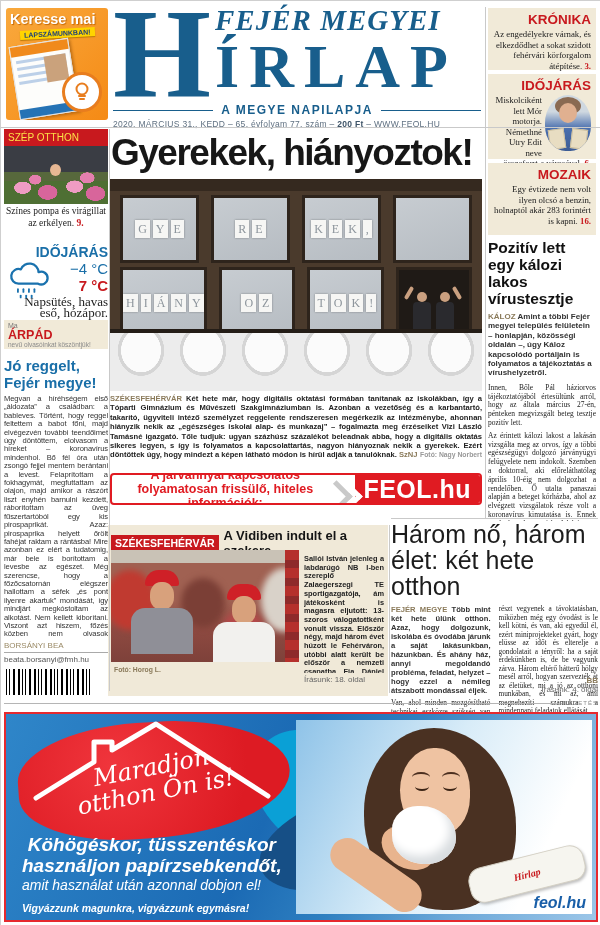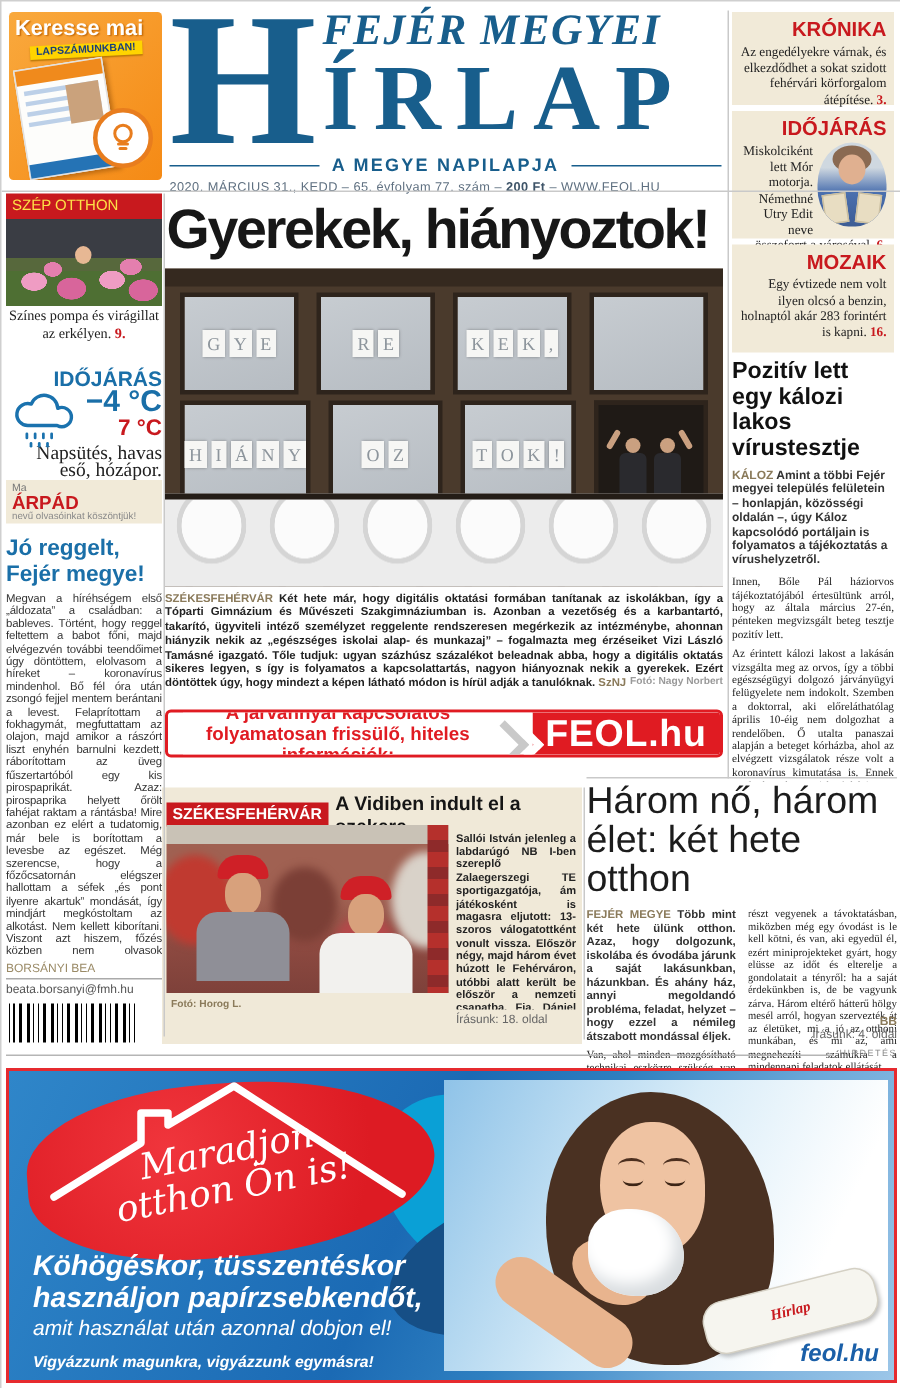--- a/index.html
+++ b/index.html
@@ -70,21 +70,21 @@
         radial-gradient(14px 10px at 68% 70%,#ef9cc3 0 60%,transparent 62%),
         radial-gradient(16px 12px at 88% 82%,#d8659b 0 60%,transparent 62%),
         radial-gradient(10px 8px at 30% 58%,#e47fae 0 60%,transparent 62%),
         radial-gradient(12px 9px at 80% 55%,#e47fae 0 60%,transparent 62%),
         linear-gradient(180deg,#3a3d44 0 45%,#57683c 45% 60%,#4e6f33 60% 100%);}
   .szep-face{position:absolute;left:46px;top:18px;width:11px;height:12px;border-radius:50%;background:#e7b894;}
   .szep-cap{left:3px;top:205px;width:104px;font-family:"Liberation Serif",serif;font-size:9.5px;line-height:11.5px;
             text-align:center;color:#222;}
   .weather{left:3px;top:243px;width:104px;text-align:right;}
   .weather .wt{color:#1a6fa8;font-weight:bold;font-size:14px;}
-  .weather .lo{color:#1a6fa8;font-weight:bold;font-size:20px;line-height:17px;text-align:right;}
+  .weather .lo{color:#1a6fa8;font-weight:normal;font-size:15px;line-height:17px;text-align:right;}
   .weather .hi{color:#c8191e;font-weight:bold;font-size:15px;line-height:17px;}
   .weather .wx{font-family:"Liberation Serif",serif;font-size:13px;line-height:11px;color:#222;margin-top:2px;}
   .wicon{position:absolute;left:2px;top:14px;}
   .nameday{left:3px;top:319px;width:104px;height:29px;background:#f1ead8;padding:2px 4px;box-sizing:border-box;}
   .nameday .ma{font-size:7px;color:#777;}
   .nameday .nm{font-size:12.5px;font-weight:bold;color:#c8191e;line-height:12px;}
   .nameday .tx{font-size:6.5px;color:#8a8a8a;}
   .greet-title{left:3px;top:357px;width:104px;color:#1a6fa8;font-weight:bold;font-size:15px;line-height:16.5px;}
   .greet-body{left:3px;top:394px;width:104px;height:244px;font-size:7.6px;line-height:8.4px;color:#333;
               text-align:justify;overflow:hidden;letter-spacing:-.1px;}
@@ -172,21 +172,21 @@
             box-shadow:inset -6px -8px 10px #d9dde0;}
   .w-hand{position:absolute;left:84px;top:108px;width:56px;height:40px;background:#e8b48e;border-radius:50%;transform:rotate(28deg);}
   .w-arm{position:absolute;left:28px;top:138px;width:104px;height:34px;background:#e8b48e;border-radius:18px;transform:rotate(35deg);}
   .red-blob{position:absolute;left:12px;top:8px;width:272px;height:116px;background:radial-gradient(circle at 35% 35%,#f0353c,#dd1b23 70%);
             border-radius:48% 52% 55% 45%;transform:rotate(-4deg);display:flex;flex-direction:column;
             align-items:center;justify-content:center;z-index:2;}
   .blob-txt{font-family:"DejaVu Serif",serif;font-style:italic;color:#fff;font-size:24px;line-height:25px;
             transform:rotate(-7deg);text-align:center;}
   .ad-roof{position:absolute;left:26px;top:2px;z-index:3;}
   .ad-text{position:absolute;left:16px;top:120px;z-index:3;color:#fff;font-style:italic;}
-  .ad-l1{font-weight:bold;font-size:19px;line-height:21px;}
+  .ad-l1{font-weight:bold;font-size:19px;line-height:21px;text-align:center;}
   .ad-l3{font-size:14px;margin-top:1px;}
   .ad-l4{font-weight:bold;font-size:10.5px;margin-top:9px;}
   .feol-logo{position:absolute;right:10px;bottom:8px;z-index:4;text-align:right;}
   .paper-roll{width:116px;height:34px;background:#f6f5ef;border:1px solid #d4d0c4;border-radius:14px;
               transform:rotate(-14deg);display:flex;align-items:center;justify-content:center;
               box-shadow:1px 2px 3px rgba(0,0,0,.25);}
   .paper-roll span{color:#c8191e;font-family:"Liberation Serif",serif;font-weight:bold;font-size:10px;font-style:italic;}
   .feol-url{color:#1a5fa8;font-weight:bold;font-style:italic;font-size:16px;margin-top:2px;}
 </style>
 </head>

